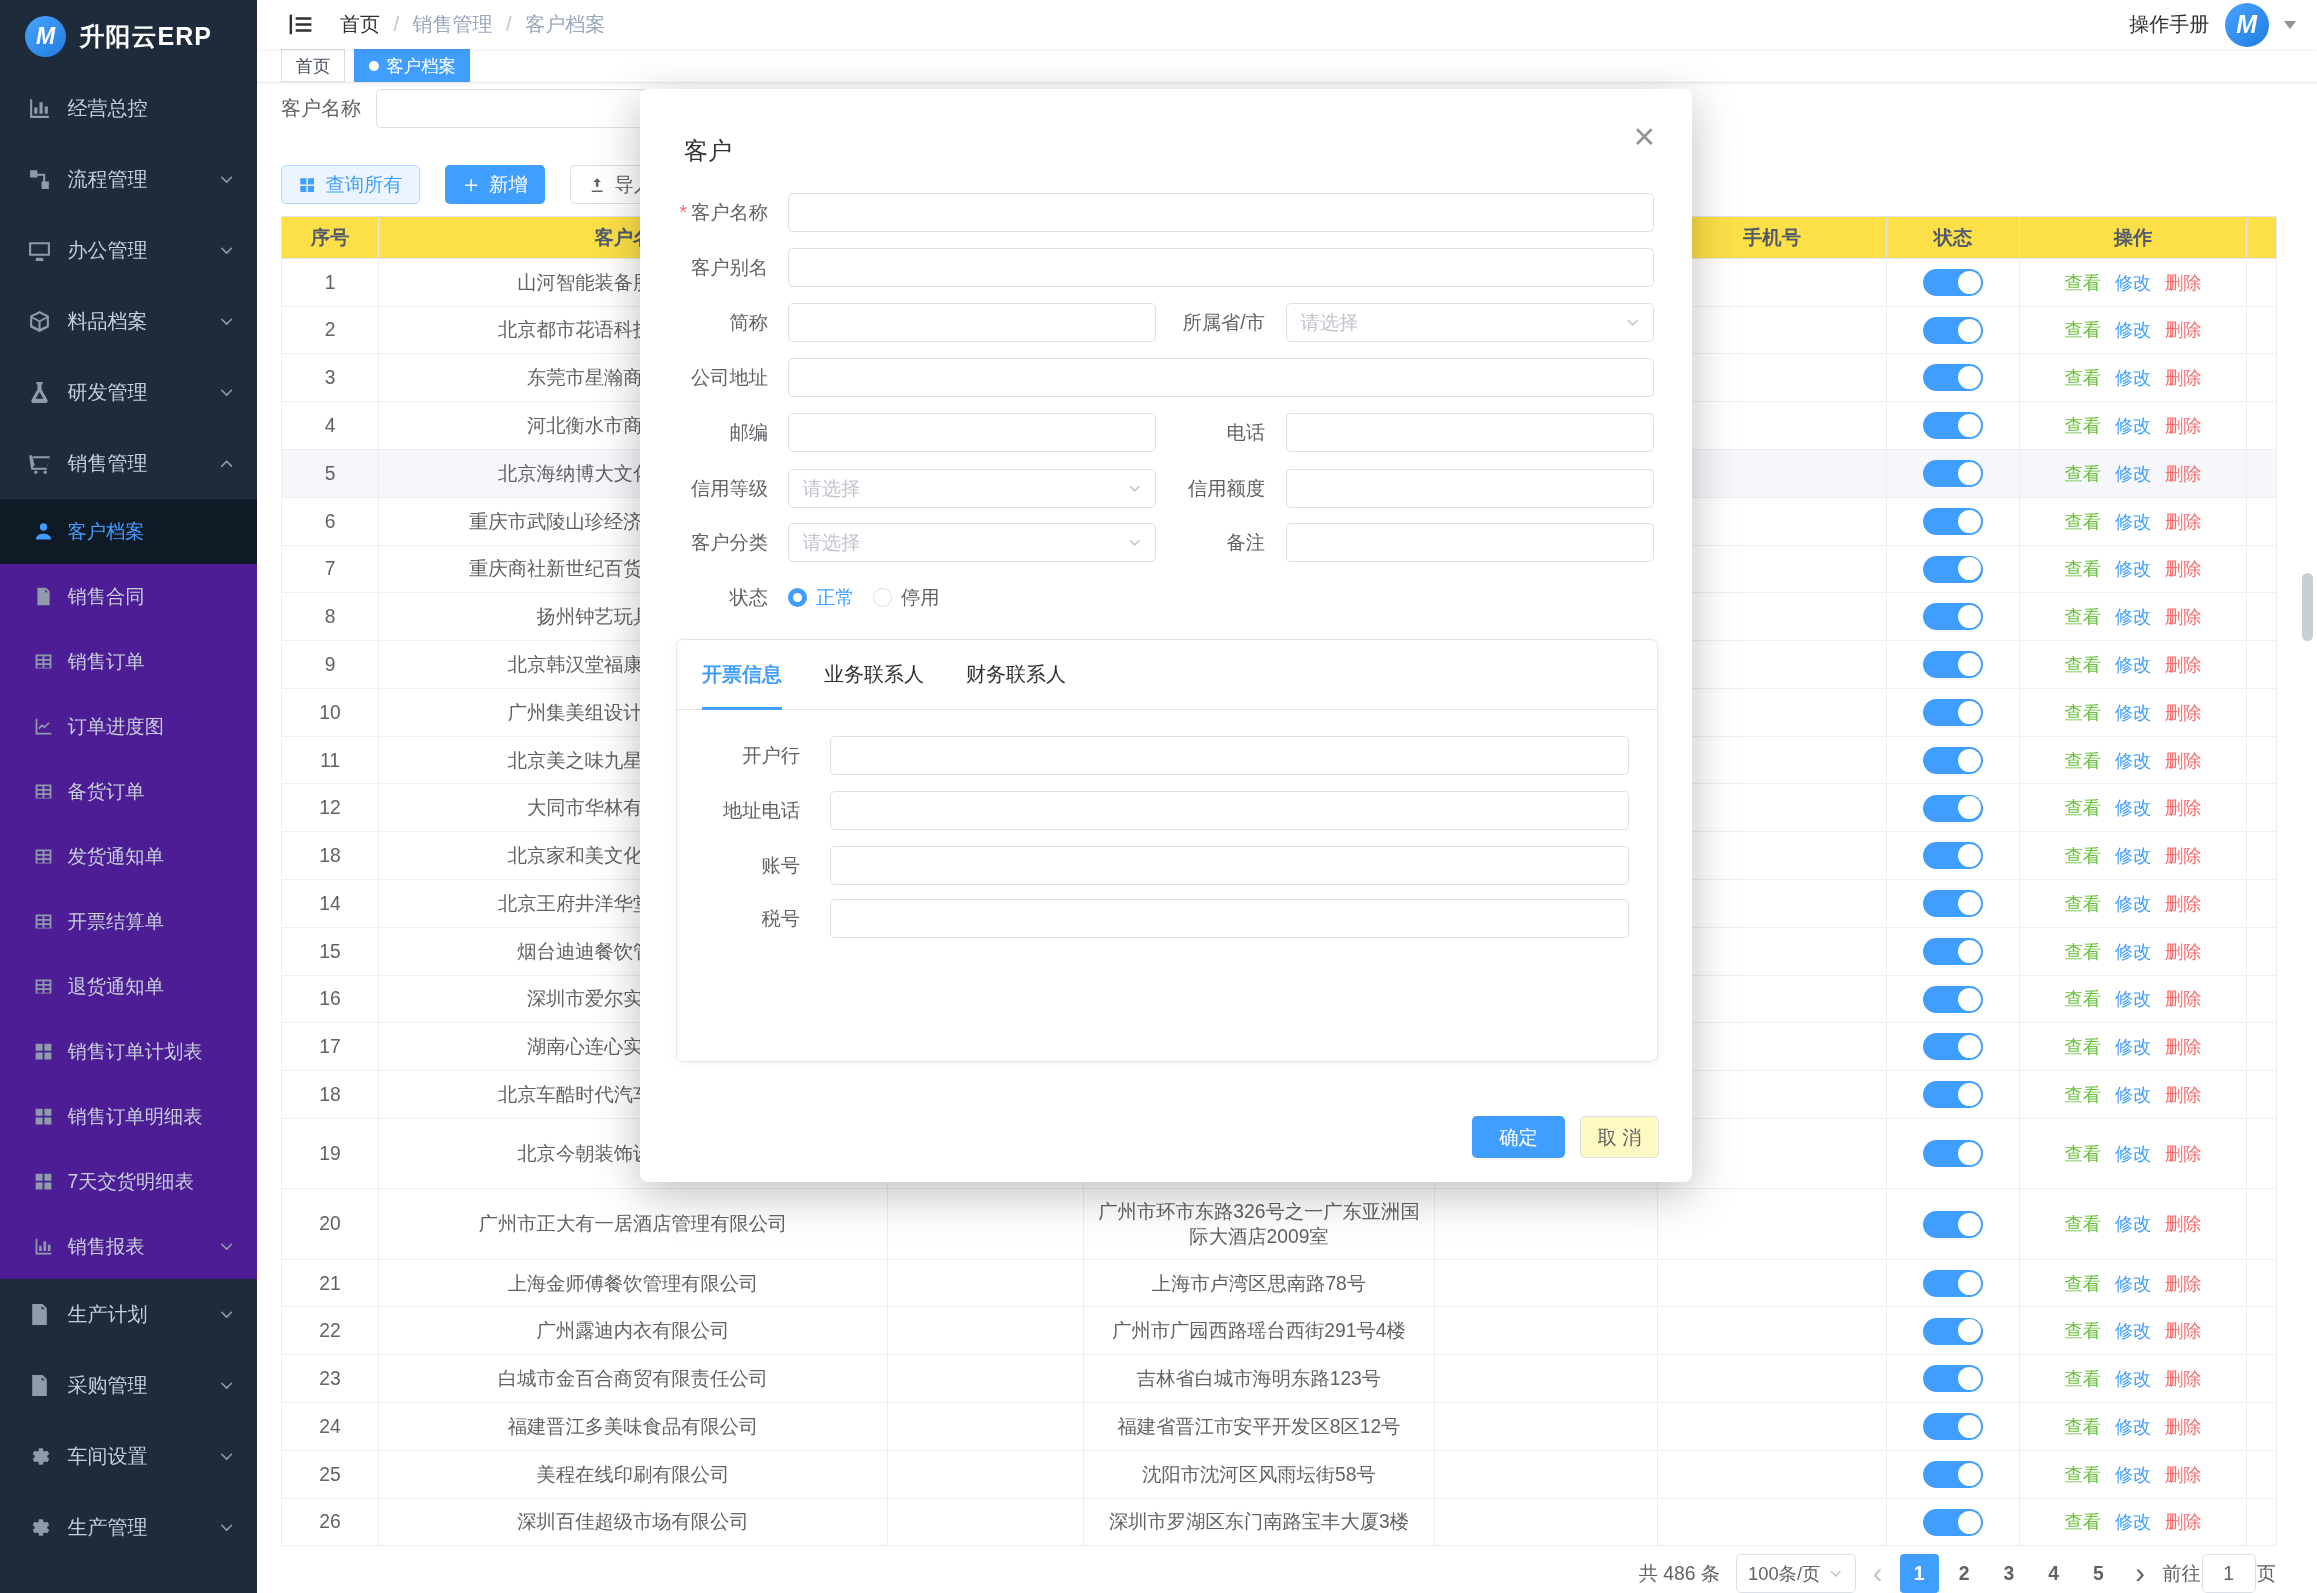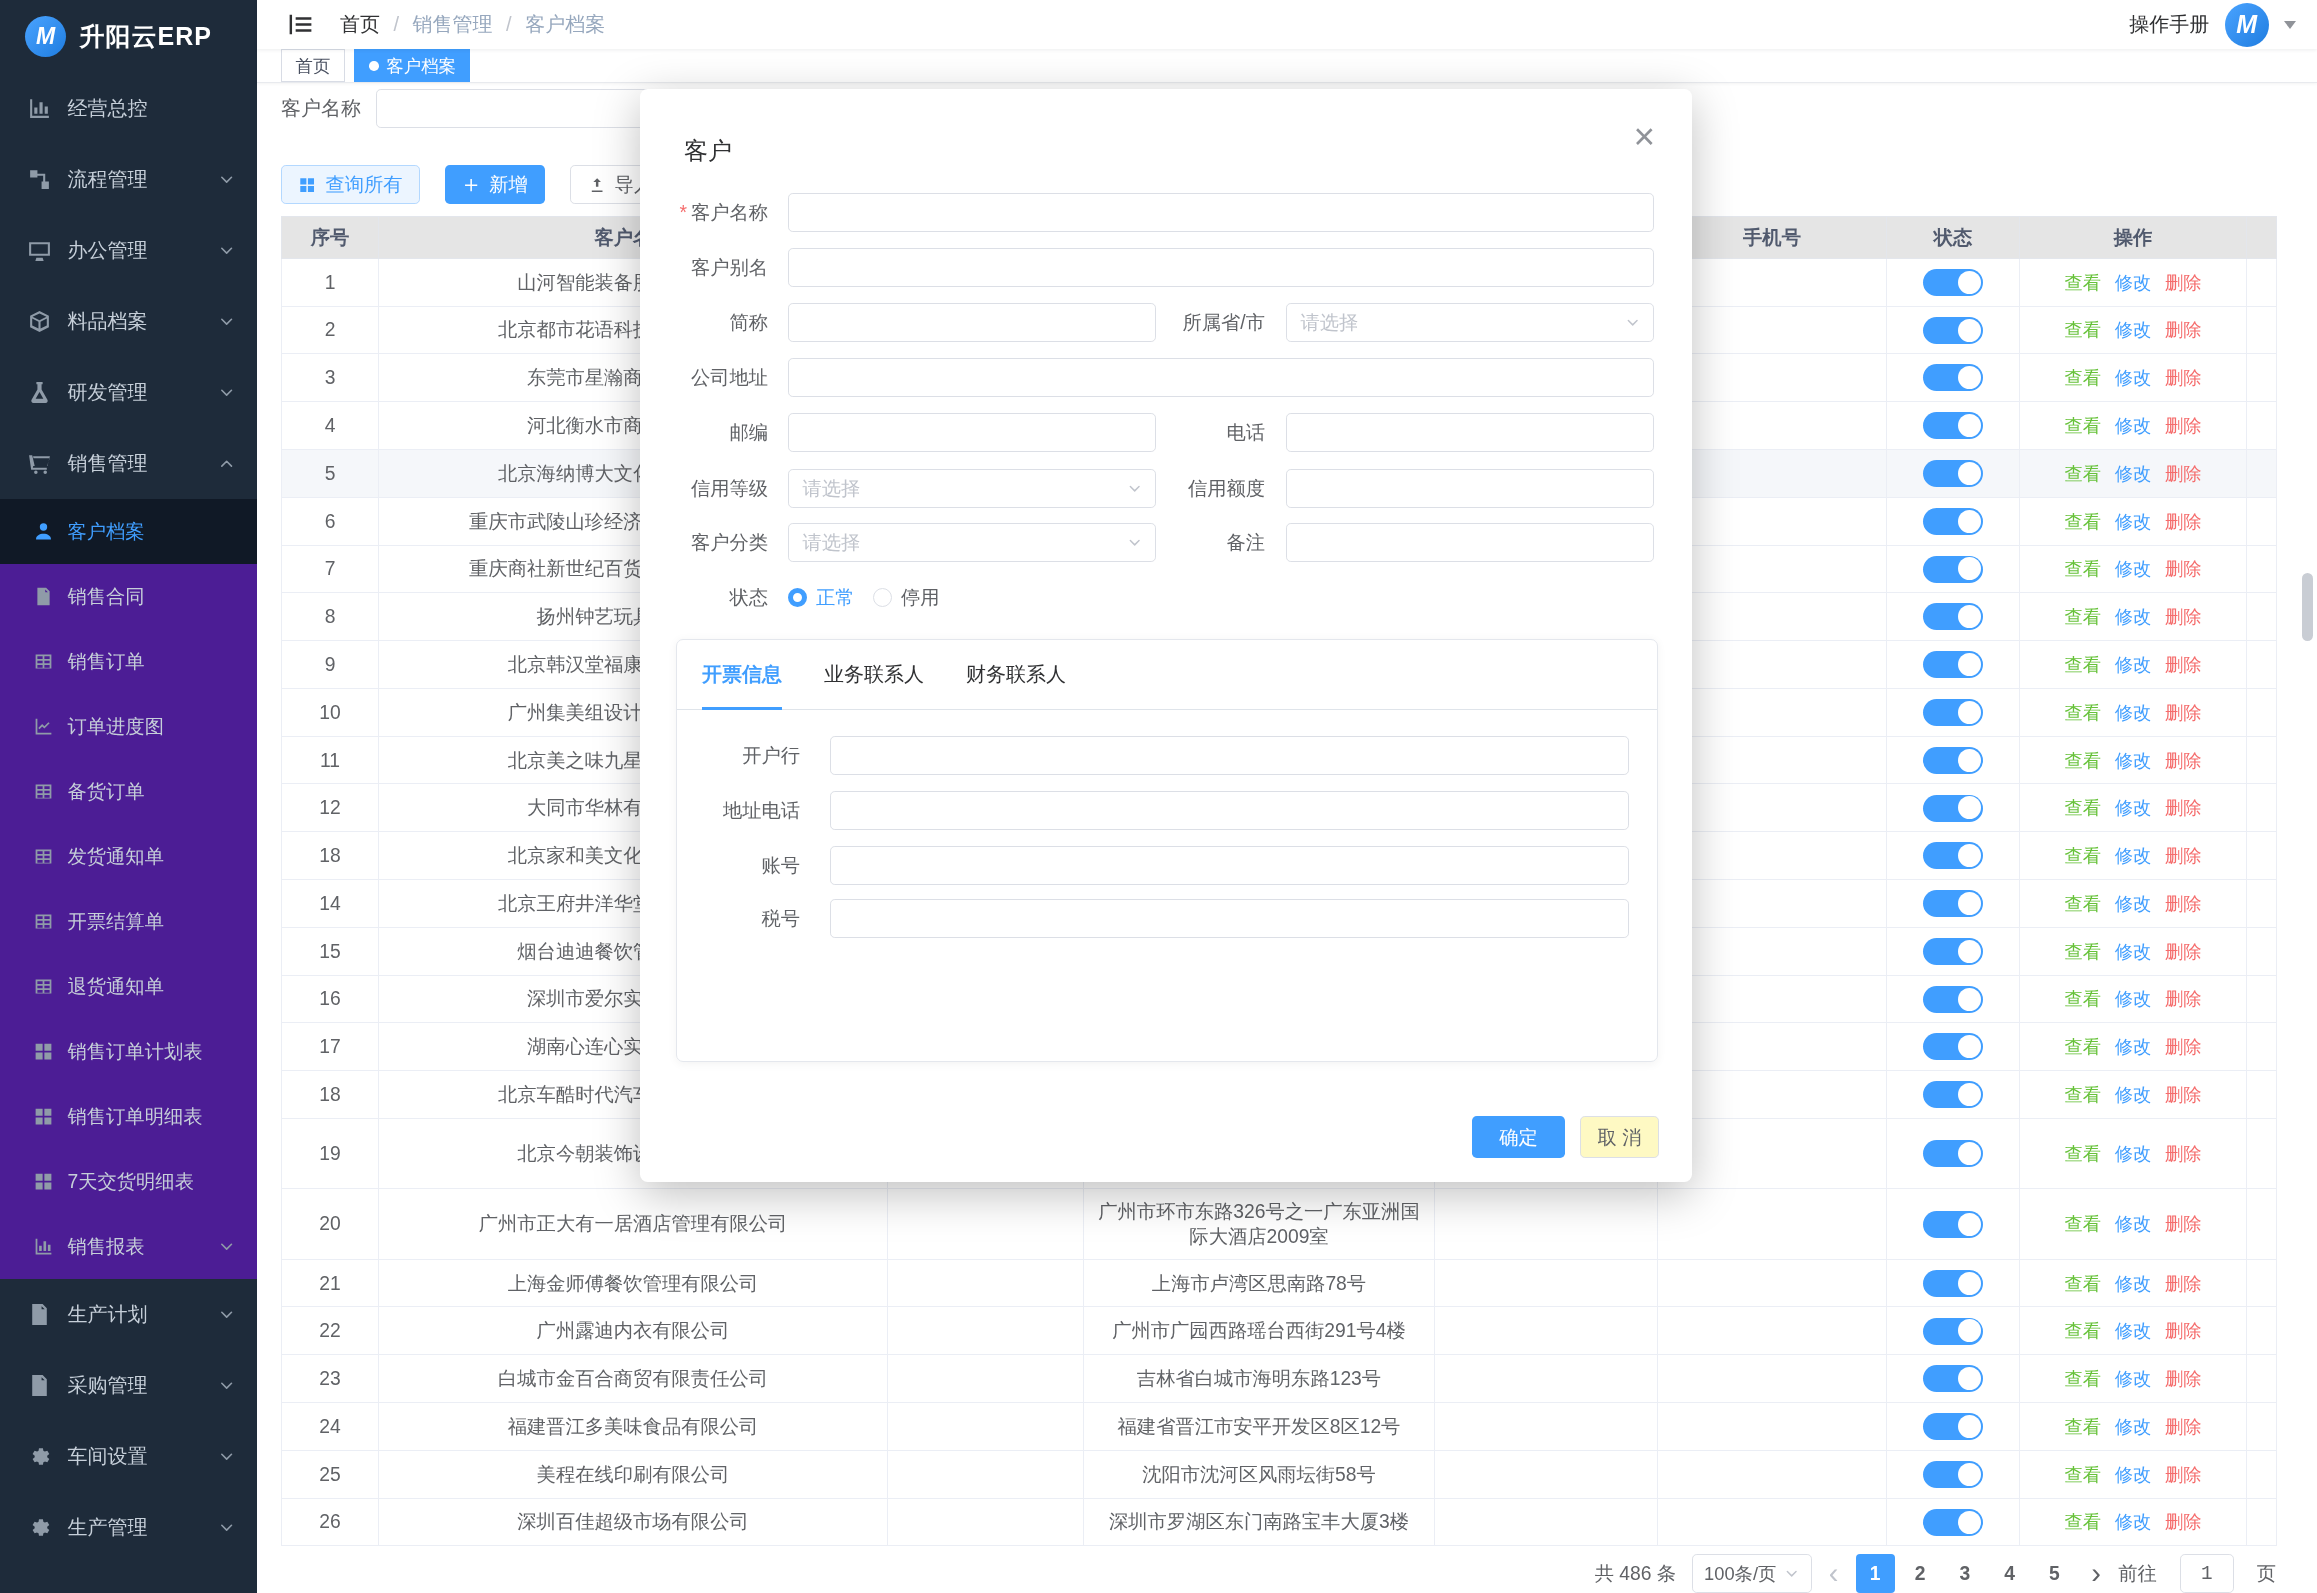--- a/index.html
+++ b/index.html
@@ -53,42 +53,42 @@
 .toolbar{display:flex;gap:25px;margin-top:37px;}
 .btn{height:39px;display:inline-flex;align-items:center;gap:8.7px;padding:0 16.4px;border-radius:4.8px;font-size:19.3px;cursor:pointer;border:1px solid transparent;font-family:inherit;}
 .btn svg{width:18.3px;height:18.3px;fill:currentColor;}
 .btn-query{background:#ecf5ff;border-color:#b3d8ff;color:var(--primary);}
 .btn-add{background:var(--primary);color:#fff;}
 .btn-import{background:#fff;border-color:#dcdfe6;color:#606266;}
 
 
 .table-wrap{margin-top:11.6px;}
 table{border-collapse:collapse;table-layout:fixed;width:1995px;font-size:19.3px;}
-th{height:42px;background:#e5e5e5;border:1px solid #e3e6ec;color:#515a6e;font-weight:700;font-size:19.3px;}
+th{height:42px;background:#fde047;border:1px solid #e3e6ec;color:#515a6e;font-weight:700;font-size:19.3px;}
 td{border:1px solid #ebeef5;text-align:center;padding:9.7px;line-height:25px;color:#606266;word-break:break-all;}
 tbody tr{height:46px;background:#fff;}
 tbody tr.hovered{background:#f5f7fa;}
 .switch{display:inline-block;width:60px;height:27px;border-radius:13.5px;background:var(--primary);position:relative;vertical-align:middle;cursor:pointer;}
 .switch::after{content:"";position:absolute;top:1.9px;right:1.9px;width:23px;height:23px;border-radius:50%;background:#fff;}
 .lnk{margin:0 6.8px;cursor:pointer;white-space:nowrap;font-size:18.3px;}
 .lnk.view{color:var(--success);}
 .lnk.edit{color:var(--primary);}
 .lnk.del{color:var(--danger);}
 
 
 .pagination{width:1995px;display:flex;align-items:center;justify-content:flex-end;gap:15.4px;margin-top:7.7px;font-size:19.3px;color:#606266;}
 .page-size{width:120px;height:39px;border:1px solid #dcdfe6;border-radius:4.8px;display:flex;align-items:center;justify-content:space-between;padding:0 9.7px 0 11.6px;font-size:18.3px;color:#606266;cursor:pointer;background:#fff;}
 .sel-arrow{width:17.4px;height:17.4px;color:#c0c4cc;}
 .sel-arrow svg{width:100%;height:100%;display:block;stroke:currentColor;fill:none;}
 .pg-arrow{font-size:29px;color:#c0c4cc;cursor:pointer;line-height:1;padding:0 1.9px;}
 .pg-arrow.next{color:#606266;}
 .pg-pages{display:flex;gap:5.8px;}
 .pg-btn{min-width:39px;height:39px;border-radius:3.9px;display:flex;align-items:center;justify-content:center;cursor:pointer;color:#606266;font-weight:600;}
 .pg-btn.active{background:var(--primary);color:#fff;}
-.goto{display:flex;align-items:center;gap:23px;font-family:Liberation Mono, monospace;}
+.goto{display:flex;align-items:center;gap:1px;}
 .goto-input{width:54px;height:39px;border:1px solid #dcdfe6;border-radius:4.8px;text-align:center;font-size:19.3px;color:#606266;outline:none;font-family:inherit;}
 
 
 .v-scroll-thumb{position:absolute;right:3.9px;top:573px;width:11.6px;height:68px;border-radius:5.8px;background:#c9cdd4;}
 
 
 .modal{position:absolute;left:640px;top:89px;width:1052px;height:1093px;background:#fff;border-radius:7.7px;box-shadow:0 11.6px 46px rgba(0,0,0,.25);z-index:20;}
 .modal-title{position:absolute;left:44px;top:46px;font-size:24px;color:#303133;}
 .modal-close{position:absolute;right:37px;top:29px;font-size:37px;color:#909399;cursor:pointer;line-height:1;font-weight:300;}
 .frow{position:absolute;left:0;width:100%;height:39px;}

